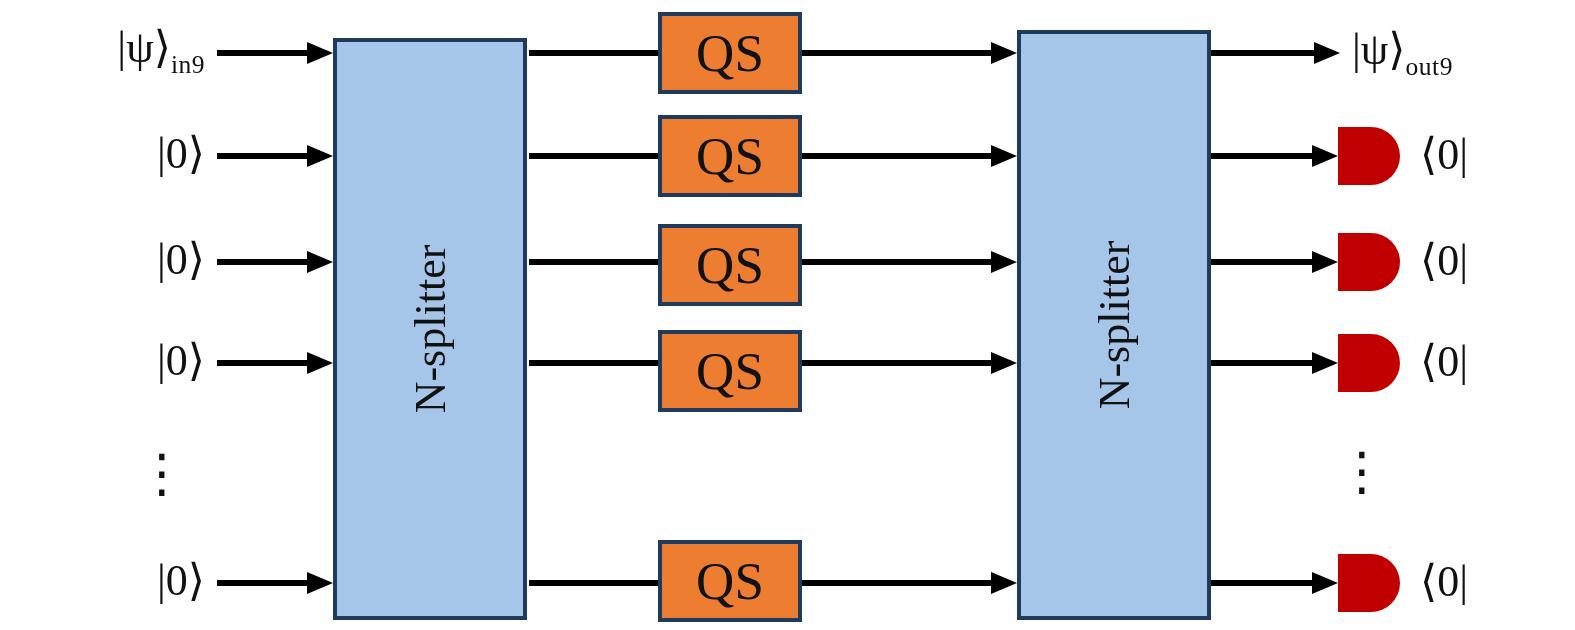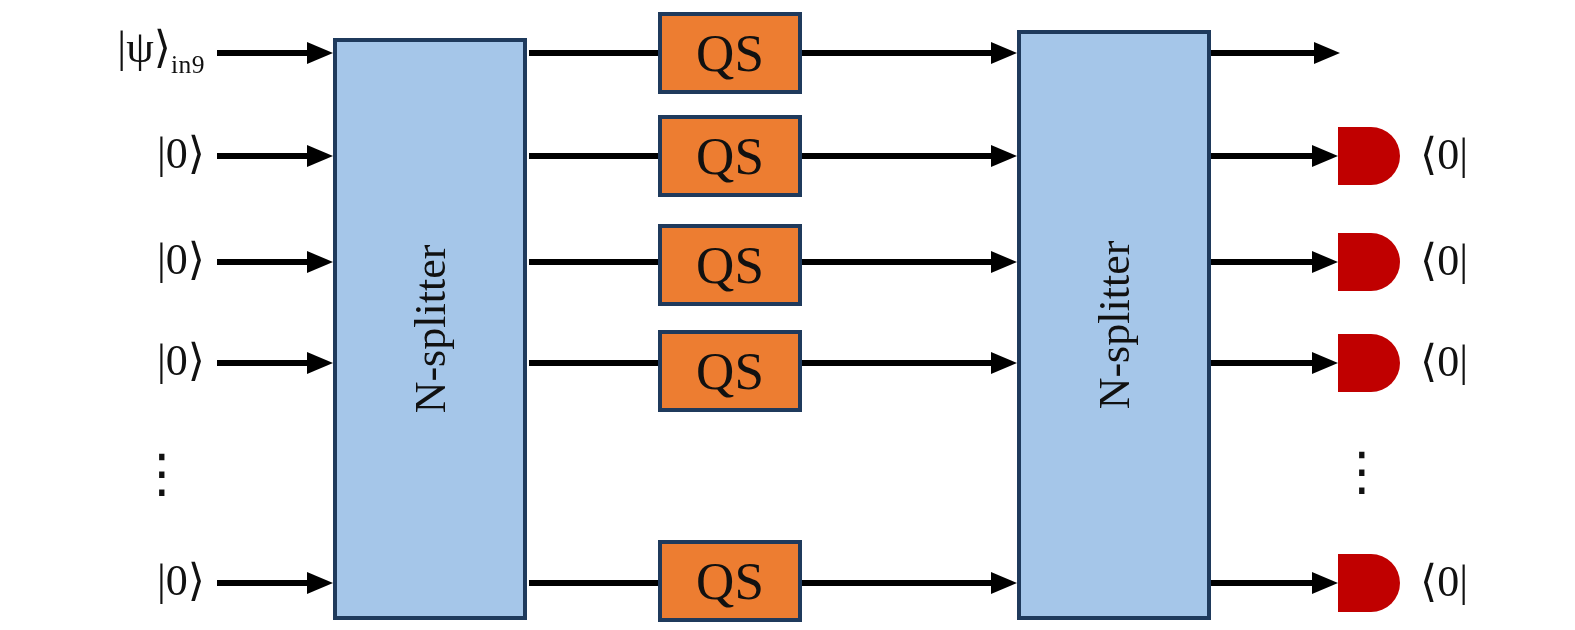--- a/index.html
+++ b/index.html
@@ -97,20 +97,21 @@
   <div class="wire" style="left:217px;top:50px;width:96px;"></div>
   <div class="ah" style="left:307px;top:42px;"></div>
   <div class="wire" style="left:529px;top:50px;width:129px;"></div>
   <div class="qs" style="left:658px;top:12px;">
       <span>QS</span>
     </div>
   <div class="wire" style="left:802px;top:50px;width:192px;"></div>
   <div class="ah" style="left:991px;top:42px;"></div>
   <div class="wire" style="left:1211px;top:50px;width:105px;"></div>
   <div class="ah" style="left:1314px;top:42px;"></div>
+  <div class="ket-label" style="left:1352px;top:55px;"><span>|ψ⟩</span><sub>out9</sub></div>
 
   <div class="ket-label left-label" style="top:155px;">|0⟩</div>
   <div class="wire" style="left:217px;top:153px;width:96px;"></div>
   <div class="ah" style="left:307px;top:145px;"></div>
   <div class="wire" style="left:529px;top:153px;width:129px;"></div>
   <div class="qs" style="left:658px;top:115px;">
       <span>QS</span>
     </div>
   <div class="wire" style="left:802px;top:153px;width:192px;"></div>
   <div class="ah" style="left:991px;top:145px;"></div>

